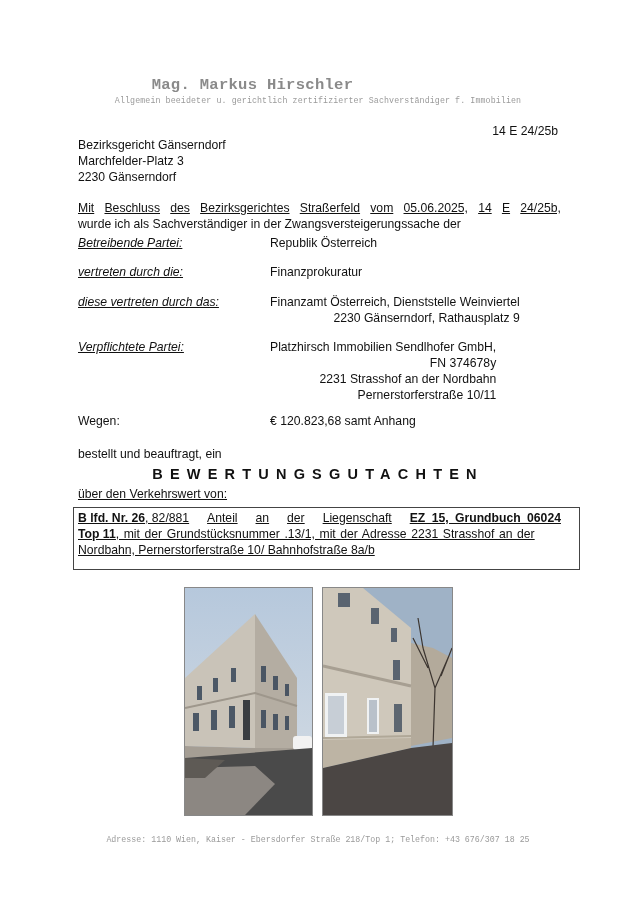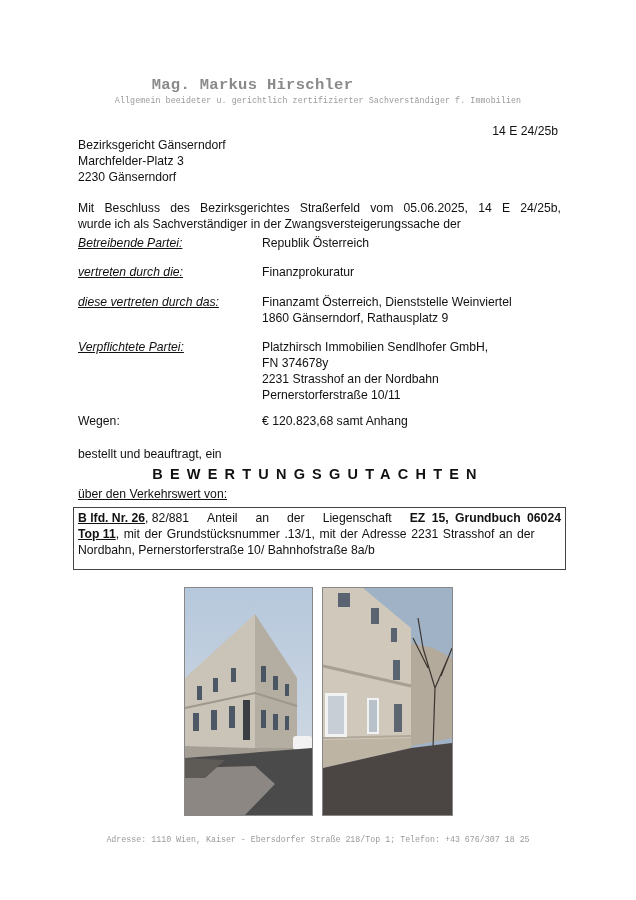--- a/index.html
+++ b/index.html
@@ -8,29 +8,29 @@
   .abs { position:absolute; }
   .hdr-title { left:0; width:505px; top:76px; text-align:center;
     font-family:"Liberation Mono", monospace; font-weight:bold; font-size:15.5px;
     color:#8a8a8a; letter-spacing:0.3px; }
   .hdr-sub { left:0; width:636px; top:96px; text-align:center;
     font-family:"Liberation Mono", monospace; font-size:8.3px; color:#9a9a9a; letter-spacing:0.1px; }
   .t { font-size:12.2px; line-height:16px; white-space:nowrap; }
   .case-no { right:78px; top:123px; }
   .addr { left:78px; top:137px; }
   .intro { left:78px; top:200px; width:483px; text-align:justify; }
-  .intro .l1 { display:flex; justify-content:space-between; }
+  .intro .l1 { display:flex; justify-content:space-between;text-decoration:underline; }
   .lab { left:78px; font-style:italic; text-decoration:underline; }
   .lab.plain { font-style:normal; text-decoration:none; }
-  .val { left:262px; }
+  .val { left:270px;text-align:right; }
   .heading { left:0; width:636px; top:466px; text-align:center; font-weight:bold;
     font-size:14.5px; letter-spacing:7.2px; }
   .ueber { left:78px; top:486px; text-decoration:underline; }
   .box { left:73px; top:507px; width:483px; height:55px; border:1.5px solid #444;
-    padding:2px 4px 4px 4px; font-size:12.2px; line-height:16px; }
+    padding:2px 18px 4px 4px; font-size:12.2px; line-height:16px;text-decoration:underline; }
   .box .ln { display:flex; justify-content:space-between; white-space:nowrap; }
   .box .ln.last { justify-content:flex-start; }
   .b { font-weight:bold; }
   .u { text-decoration:underline; }
   .photo { border:1px solid #888; overflow:hidden; }
   .photo svg { display:block; }
   .footer { left:0; width:636px; top:835px; text-align:center;
     font-family:Liberation Mono, monospace; font-size:8.3px; color:#9a9a9a; }
 </style>
 </head>
@@ -65,21 +65,21 @@
 
 <div class="abs t lab" style="top:235px">Betreibende Partei:</div>
 <div class="abs t val" style="top:235px">Republik Österreich</div>
 
 <div class="abs t lab" style="top:264px">vertreten durch die:</div>
 <div class="abs t val" style="top:264px">Finanzprokuratur</div>
 
 <div class="abs t lab" style="top:294px">diese vertreten durch das:</div>
 <div class="abs t val" style="top:294px">
   <div>Finanzamt Österreich, Dienststelle Weinviertel</div>
-  <div>1860 Gänserndorf, Rathausplatz 9</div>
+  <div>2230 Gänserndorf, Rathausplatz 9</div>
 </div>
 
 <div class="abs t lab" style="top:339px">Verpflichtete Partei:</div>
 <div class="abs t val" style="top:339px">
   <div>Platzhirsch Immobilien Sendlhofer GmbH,</div>
   <div>FN 374678y</div>
   <div>2231 Strasshof an der Nordbahn</div>
   <div>Pernerstorferstraße 10/11</div>
 </div>
 

